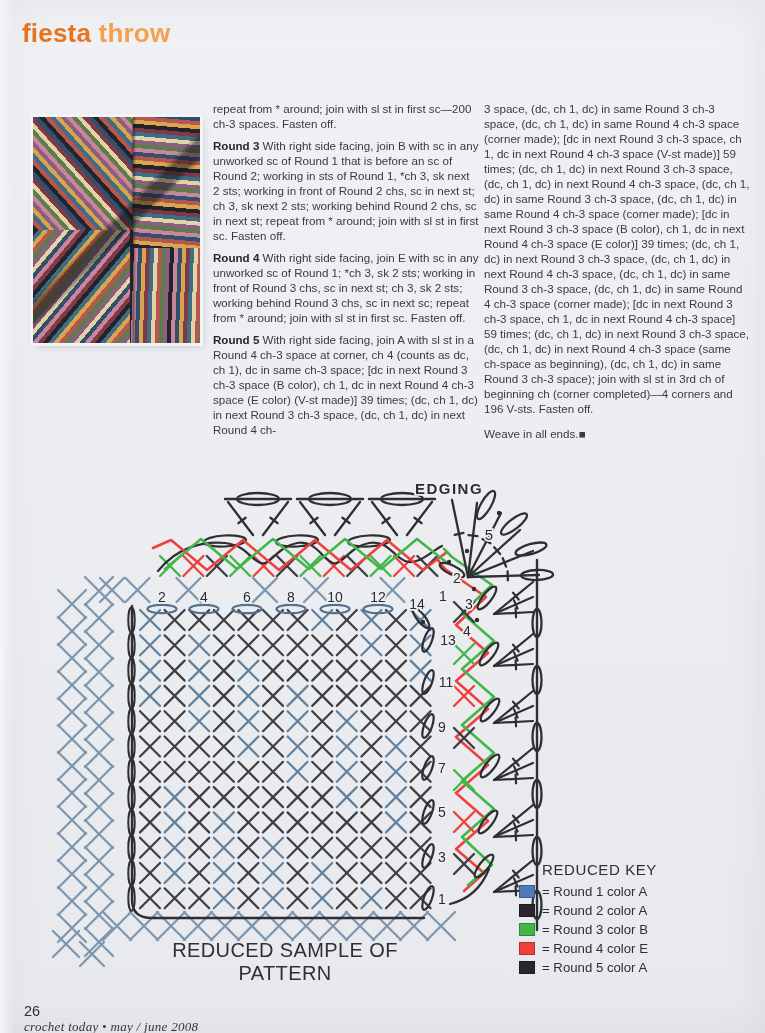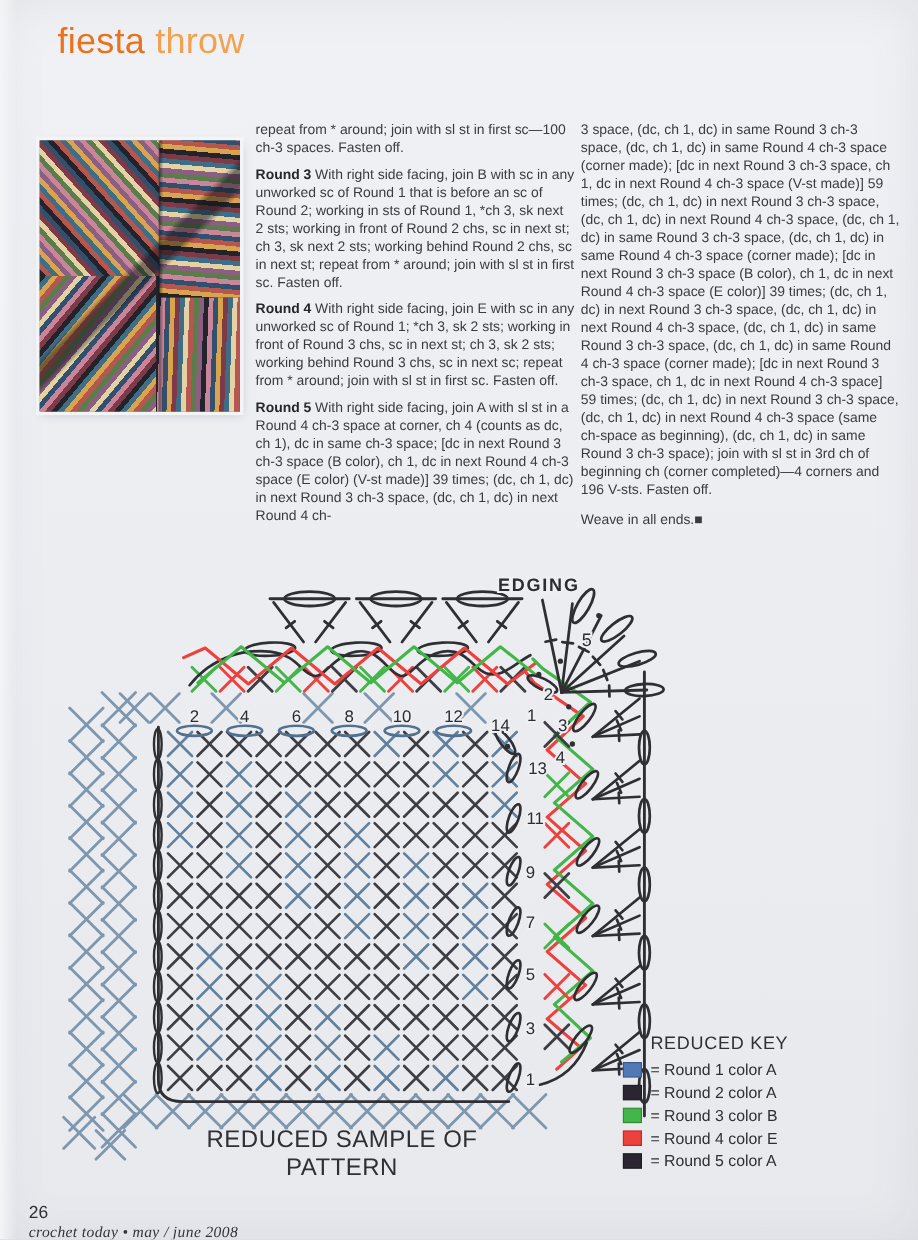--- a/index.html
+++ b/index.html
@@ -1,21 +1,21 @@
 <!DOCTYPE html>
 <html><head>
 <meta charset="utf-8">
 <style>
   html,body{margin:0;padding:0;background:#dfe1e5;}
   #page{position:relative;width:765px;height:1033px;overflow:hidden;
         background:linear-gradient(180deg,#eff1f4 0%,#ecedf1 50%,#e7e9ed 100%);
         font-family:"Liberation Sans",sans-serif;color:#3c3c40;
         box-shadow:inset 0 0 40px rgba(120,125,140,.12);}
   
-  #title{position:absolute;left:48px;top:18px;font-size:30px;letter-spacing:.2px;font-weight:400;}
+  #title{position:absolute;left:22px;top:18px;font-size:26px;letter-spacing:.2px;font-weight:700;}
   #title .w1{color:#e8731c;}
   #title .w2{color:#f2a24f;}
   
   #photo{position:absolute;left:33px;top:117px;width:167px;height:226px;background:#1f2328;
          outline:3px solid #f3f4f6;box-shadow:2px 3px 8px rgba(60,65,80,.25);}
   #photo div{position:absolute;}
   .ph-a{top:0;left:0;width:60%;height:50%;
     background:repeating-linear-gradient(48deg,#23242b 0 4px,#b5574e 4px 8px,#3f6d86 8px 12px,#d8a44e 12px 16px,#8a5f82 16px 20px,#c98599 20px 24px,#5d7c4c 24px 28px,#e3d3a4 28px 32px,#7e3b47 32px 36px,#32506e 36px 40px);}
   .ph-b{top:0;right:0;width:40%;height:58%;
     background:repeating-linear-gradient(5deg,#23242b 0 4px,#d8a44e 4px 8px,#b5574e 8px 12px,#32506e 12px 16px,#c98599 16px 20px,#5d7c4c 20px 24px,#8a5f82 24px 28px,#e3d3a4 28px 32px,#3f6d86 32px 36px,#7e3b47 36px 40px);}
@@ -67,21 +67,21 @@
 
   <div id="photo">
     <div class="ph-a"></div>
     <div class="ph-b"></div>
     <div class="ph-c"></div>
     <div class="ph-d"></div>
     <div class="ph-seam"></div>
   </div>
 
   <div id="col1" class="col">
-      <p class="para">repeat from * around; join with sl st in first sc—100 ch-3 spaces. Fasten off.</p>
+      <p class="para">repeat from * around; join with sl st in first sc—200 ch-3 spaces. Fasten off.</p>
       <p class="para"><strong>Round 3 </strong>With right side facing, join B with sc in any unworked sc of Round 1 that is before an sc of Round 2; working in sts of Round 1, *ch 3, sk next 2 sts; working in front of Round 2 chs, sc in next st; ch 3, sk next 2 sts; working behind Round 2 chs, sc in next st; repeat from * around; join with sl st in first sc. Fasten off.</p>
       <p class="para"><strong>Round 4 </strong>With right side facing, join E with sc in any unworked sc of Round 1; *ch 3, sk 2 sts; working in front of Round 3 chs, sc in next st; ch 3, sk 2 sts; working behind Round 3 chs, sc in next sc; repeat from * around; join with sl st in first sc. Fasten off.</p>
       <p class="para"><strong>Round 5 </strong>With right side facing, join A with sl st in a Round 4 ch-3 space at corner, ch 4 (counts as dc, ch 1), dc in same ch-3 space; [dc in next Round 3 ch-3 space (B color), ch 1, dc in next Round 4 ch-3 space (E color) (V-st made)] 39 times; (dc, ch 1, dc) in next Round 3 ch-3 space, (dc, ch 1, dc) in next Round 4 ch-</p>
     </div>
   <div id="col2" class="col">
       <p class="para">3 space, (dc, ch 1, dc) in same Round 3 ch-3 space, (dc, ch 1, dc) in same Round 4 ch-3 space (corner made); [dc in next Round 3 ch-3 space, ch 1, dc in next Round 4 ch-3 space (V-st made)] 59 times; (dc, ch 1, dc) in next Round 3 ch-3 space, (dc, ch 1, dc) in next Round 4 ch-3 space, (dc, ch 1, dc) in same Round 3 ch-3 space, (dc, ch 1, dc) in same Round 4 ch-3 space (corner made); [dc in next Round 3 ch-3 space (B color), ch 1, dc in next Round 4 ch-3 space (E color)] 39 times; (dc, ch 1, dc) in next Round 3 ch-3 space, (dc, ch 1, dc) in next Round 4 ch-3 space, (dc, ch 1, dc) in same Round 3 ch-3 space, (dc, ch 1, dc) in same Round 4 ch-3 space (corner made); [dc in next Round 3 ch-3 space, ch 1, dc in next Round 4 ch-3 space] 59 times; (dc, ch 1, dc) in next Round 3 ch-3 space, (dc, ch 1, dc) in next Round 4 ch-3 space (same ch-space as beginning), (dc, ch 1, dc) in same Round 3 ch-3 space); join with sl st in 3rd ch of beginning ch (corner completed)—4 corners and 196 V-sts. Fasten off.</p>
       <p class="para weave">Weave in all ends.■</p>
     </div>
 
   <svg id="diagram" viewBox="50 475 510 510">

